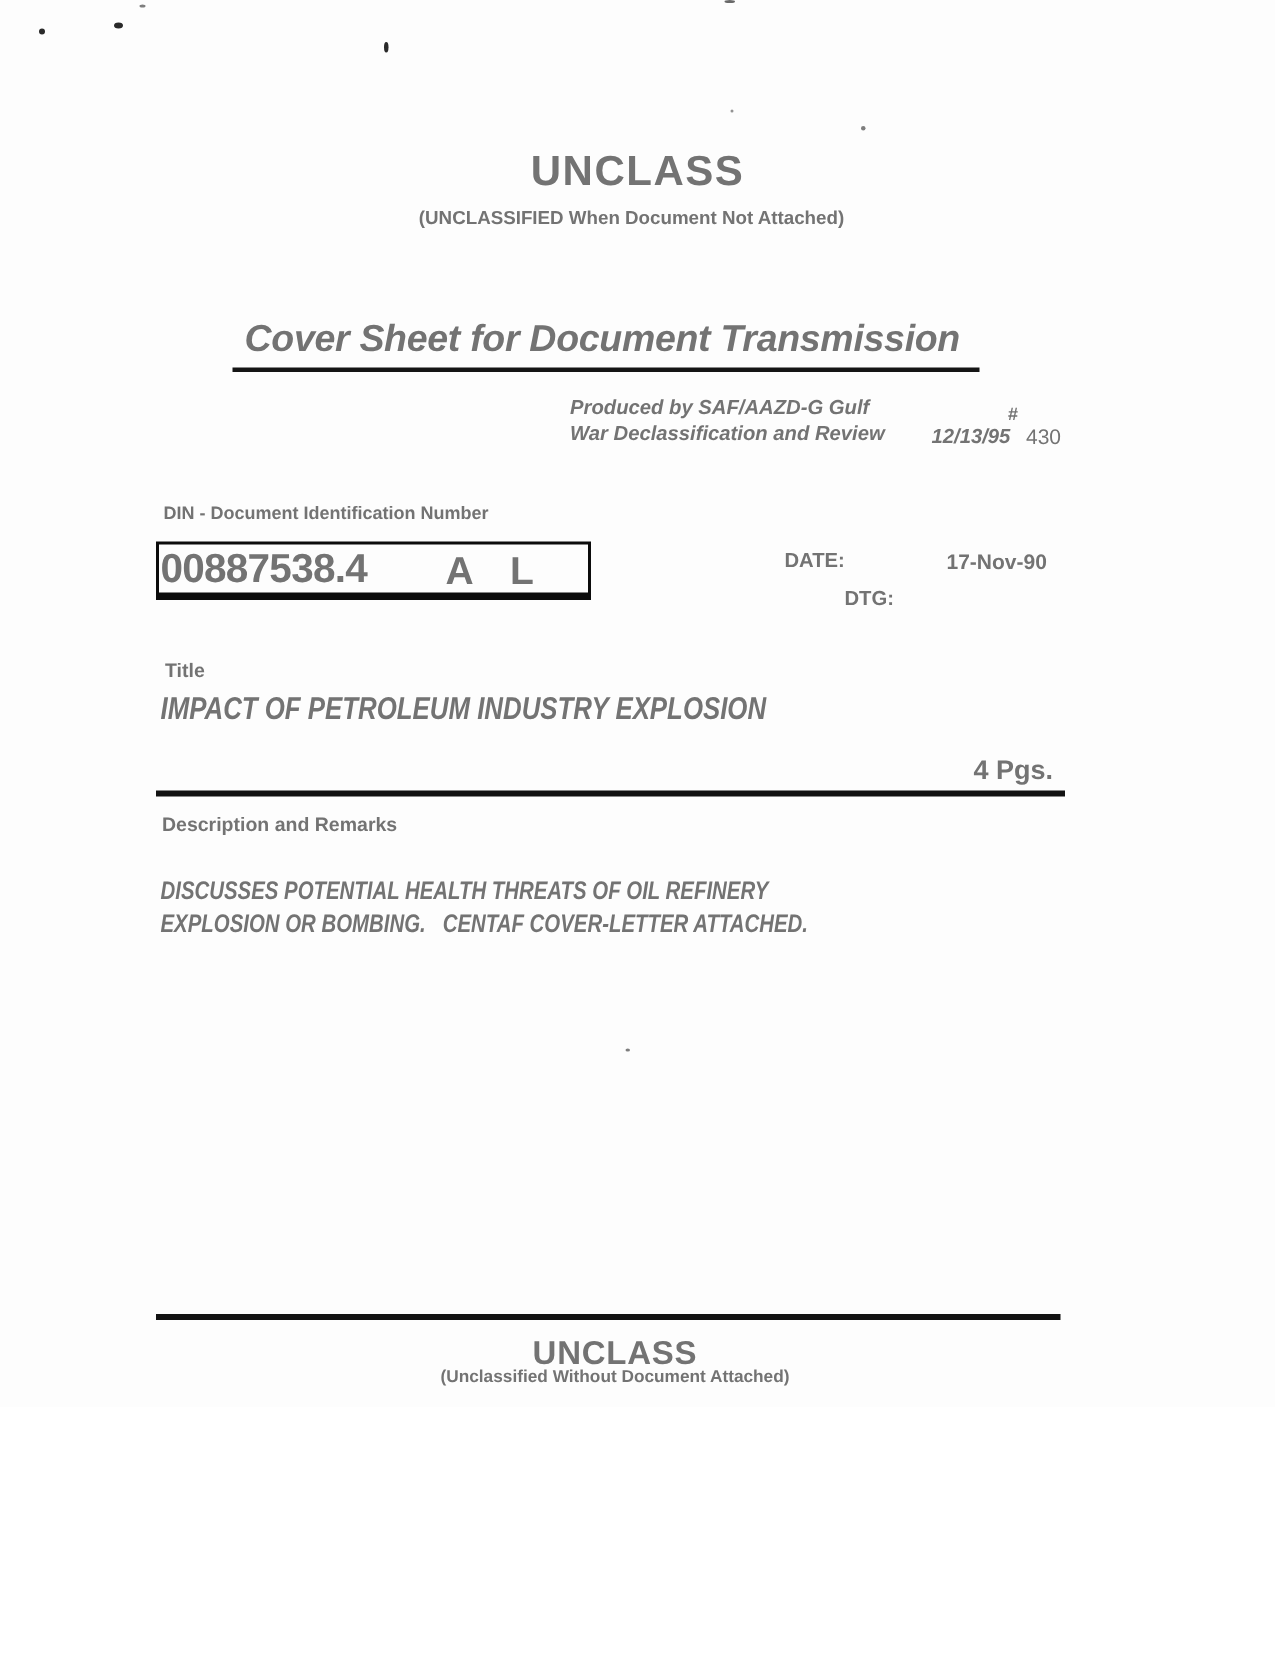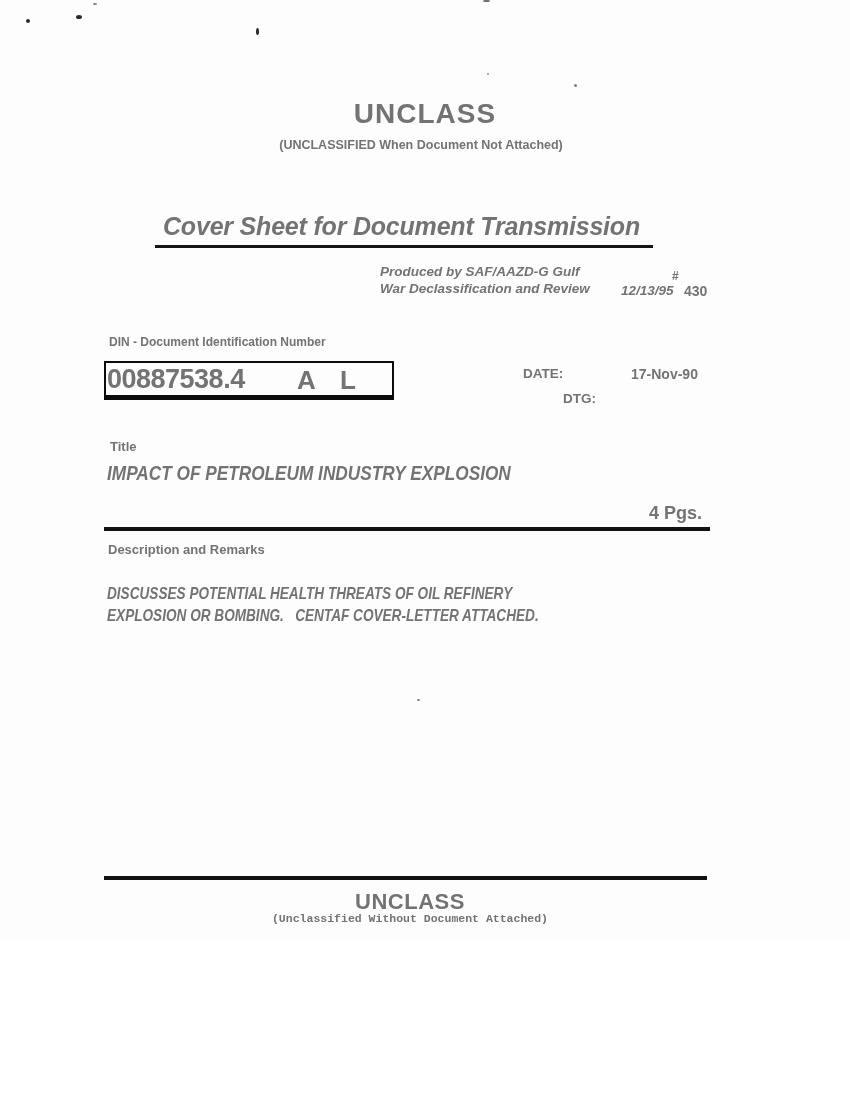--- a/index.html
+++ b/index.html
@@ -42,21 +42,21 @@
     left: 356px; top: 263px;
     font-size: 13.5px; font-weight: bold; font-style: italic;
     line-height: 17px;
     margin-left: 24px;
   }
   .produced-date {
     left: 597px; top: 283px;
     font-size: 13.5px; font-weight: bold; font-style: italic; margin-left: 24px;
   }
   .doc-num-sign { left: 672px; top: 269px; font-size: 12px; font-weight: bold; }
-  .doc-num { left: 684px; top: 283px; font-size: 14px; font-weight: bold; }
+  .doc-num { left: 684px; top: 283px; font-size: 14px; font-weight: normal; }
 
   
   .din-label { left: 109px; top: 335px; font-size: 12px; font-weight: bold; }
   .din-box {
     position: absolute; left: 104px; top: 361px; width: 286px; height: 32px;
     border: 2.5px solid #0c0c0c; border-bottom-width: 5px;
     display: flex; align-items: center;
   }
   .din-value {
     font-size: 27px; font-weight: bold; letter-spacing: -0.5px;
@@ -94,21 +94,21 @@
   .rule-2 {
     position: absolute; left: 104px; top: 876px; width: 603px; height: 3.5px;
     background: #121212;
   }
   .ftr-class {
     left: 0; top: 889px; width: 820px; text-align: center;
     font-size: 22px; font-weight: bold; letter-spacing: 0.5px;
   }
   .ftr-note {
     left: 0; top: 912px; width: 820px; text-align: center;
-    font-size: 11.5px; font-weight: bold; font-family: Liberation Mono, monospace;
+    font-size: 11.5px; font-weight: bold;
   }
   .ftr-din-value { left: 104px; top: 940px; font-size: 21px; font-weight: bold; }
   .ftr-din-suffix { left: 247px; top: 940px; font-size: 20px; font-weight: bold; letter-spacing: 5px; }
 </style>
 </head>
 <body>
 
 <div class="page">
 
   <div class="speck" style="left:26px; top:19px; width:4px; height:4px;"></div>

